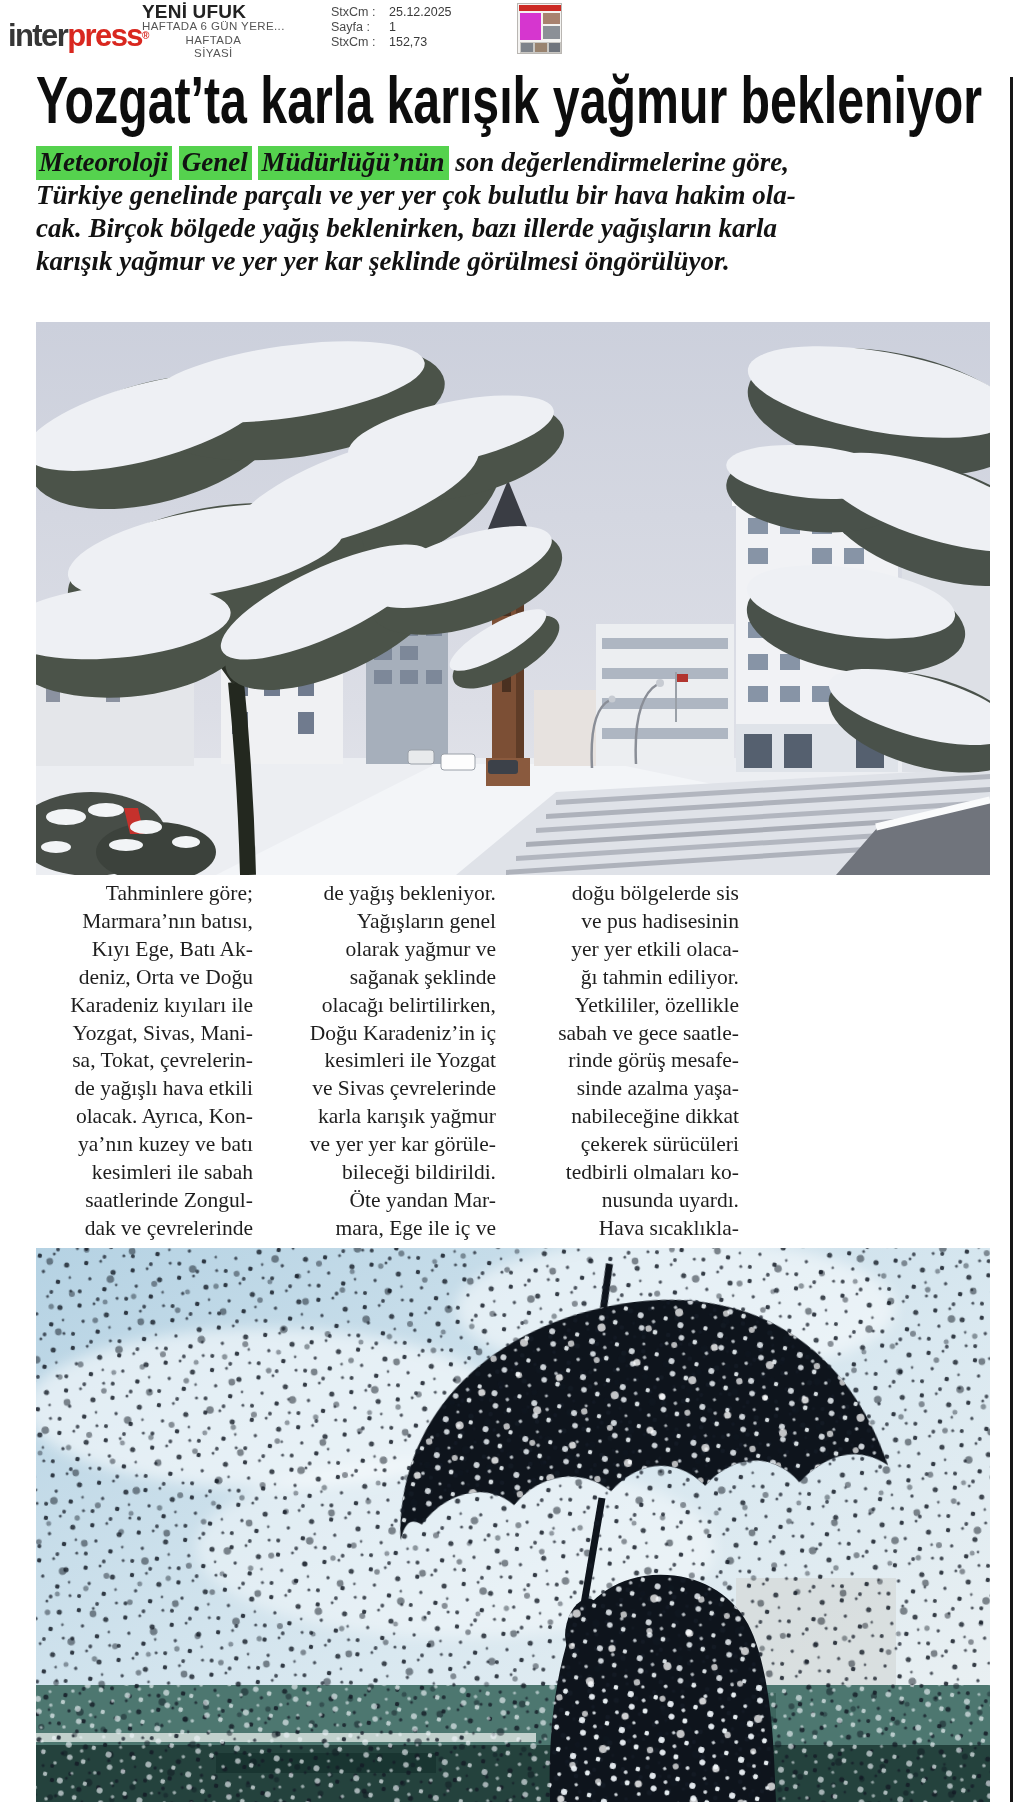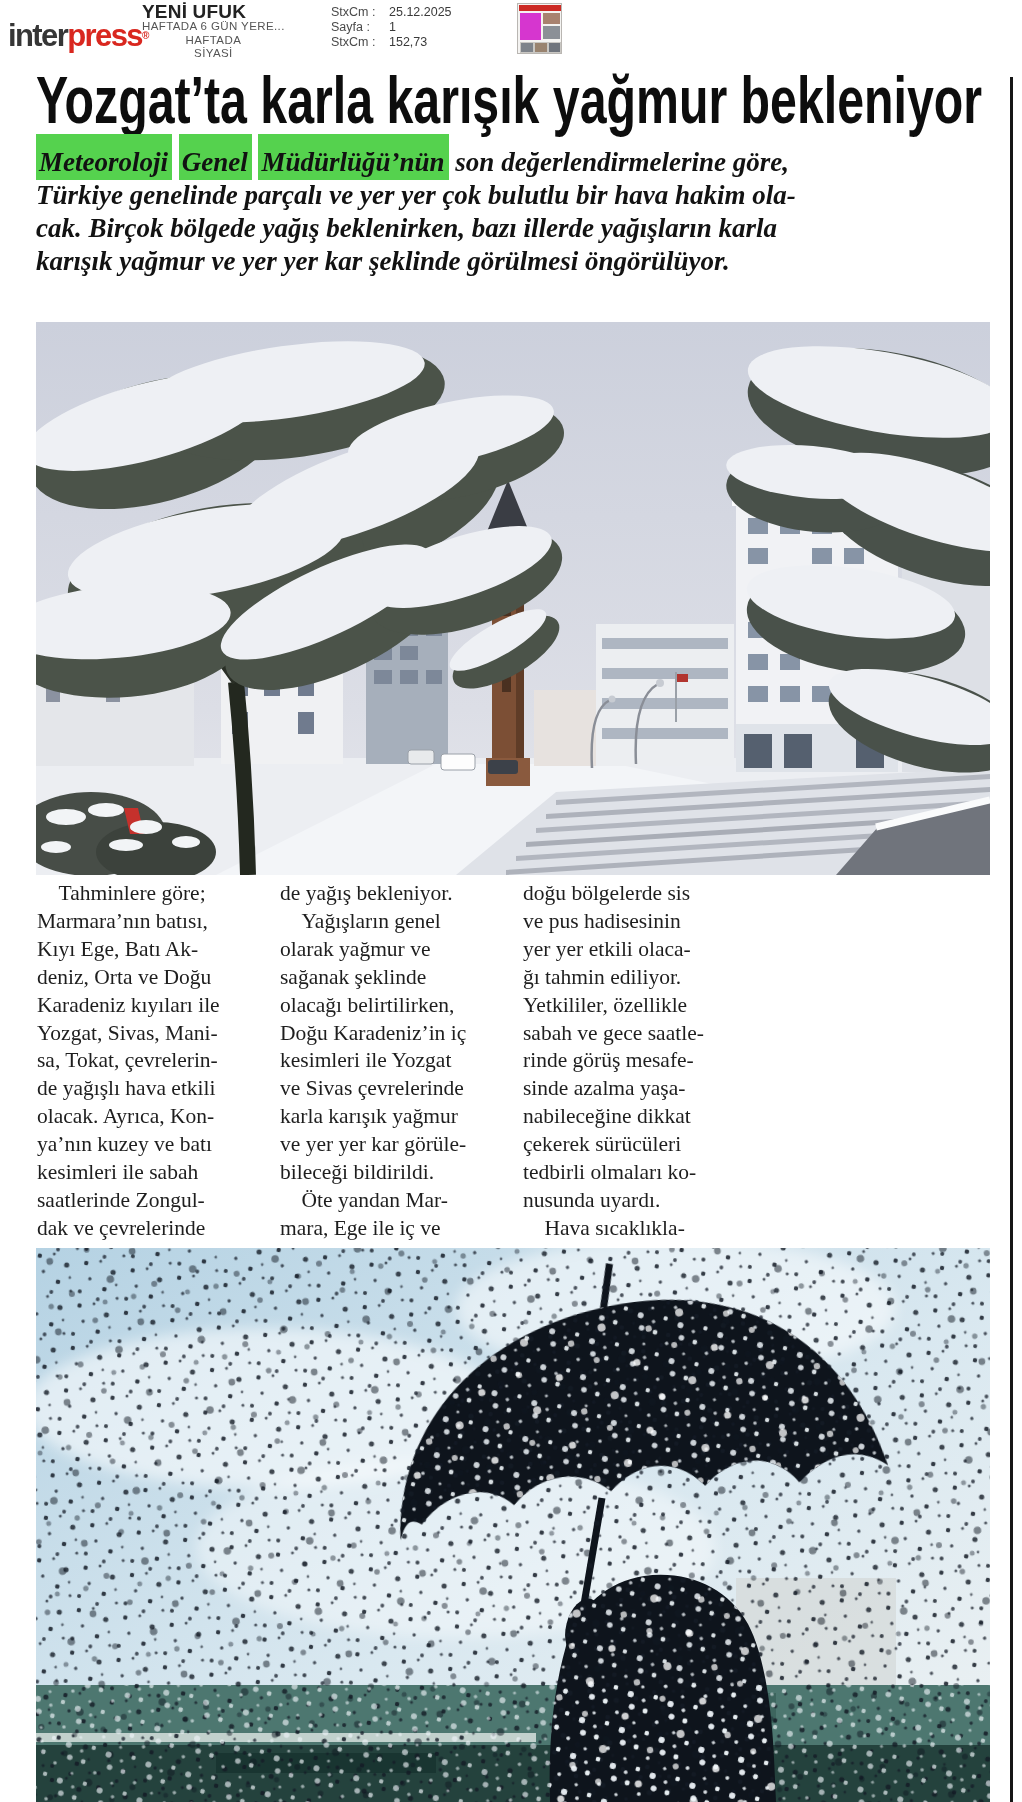--- a/index.html
+++ b/index.html
@@ -29,31 +29,31 @@
   .t-r2   { left:17px; top:39px; width:12px; height:9px; background:#99836f; }
   .t-r3   { left:31px; top:39px; width:11px; height:9px; background:#6f747c; }
 
   .rule-right { left:1010px; top:77px; width:3px; height:1725px; background:#151515; }
 
   
   .headline-box { left:36px; top:67px; width:950px; height:80px; }
   .lead { left:36px; top:146px; width:960px; font-family:"Liberation Serif",serif;
           font-style:italic; font-weight:700; font-size:27px; line-height:33px;
           color:#121212; white-space:pre; }
-  .hl { background:#55d24e; padding:13px 4px 3px 3px; }
+  .hl { background:#55d24e; padding:1px 4px 3px 3px; }
 
   
   .photo-top { left:36px; top:322px; width:954px; height:553px; }
   .photo-bottom { left:36px; top:1248px; width:954px; height:554px; }
   .photo-top svg, .photo-bottom svg { display:block; width:100%; height:100%; }
 
   
   .cols { left:37px; top:880px; width:953px; display:flex; gap:27px; }
   .col { width:216px; font-family:"Liberation Serif",serif; font-size:21.5px;
-         line-height:27.9px; color:#1e1e1e; white-space:pre; }
+         line-height:27.9px; color:#1e1e1e; white-space:pre;text-align:right; }
 </style>
 </head>
 <body>
 
 <div class="abs logo"><span class="p1">inter</span><span class="p2">press</span><span class="reg">®</span></div>
 
 <div class="abs pub">
   <div class="pub-name">YENİ UFUK</div>
   <div class="pub-line">HAFTADA 6 GÜN YERE...</div>
   <div class="pub-line">HAFTADA</div>

